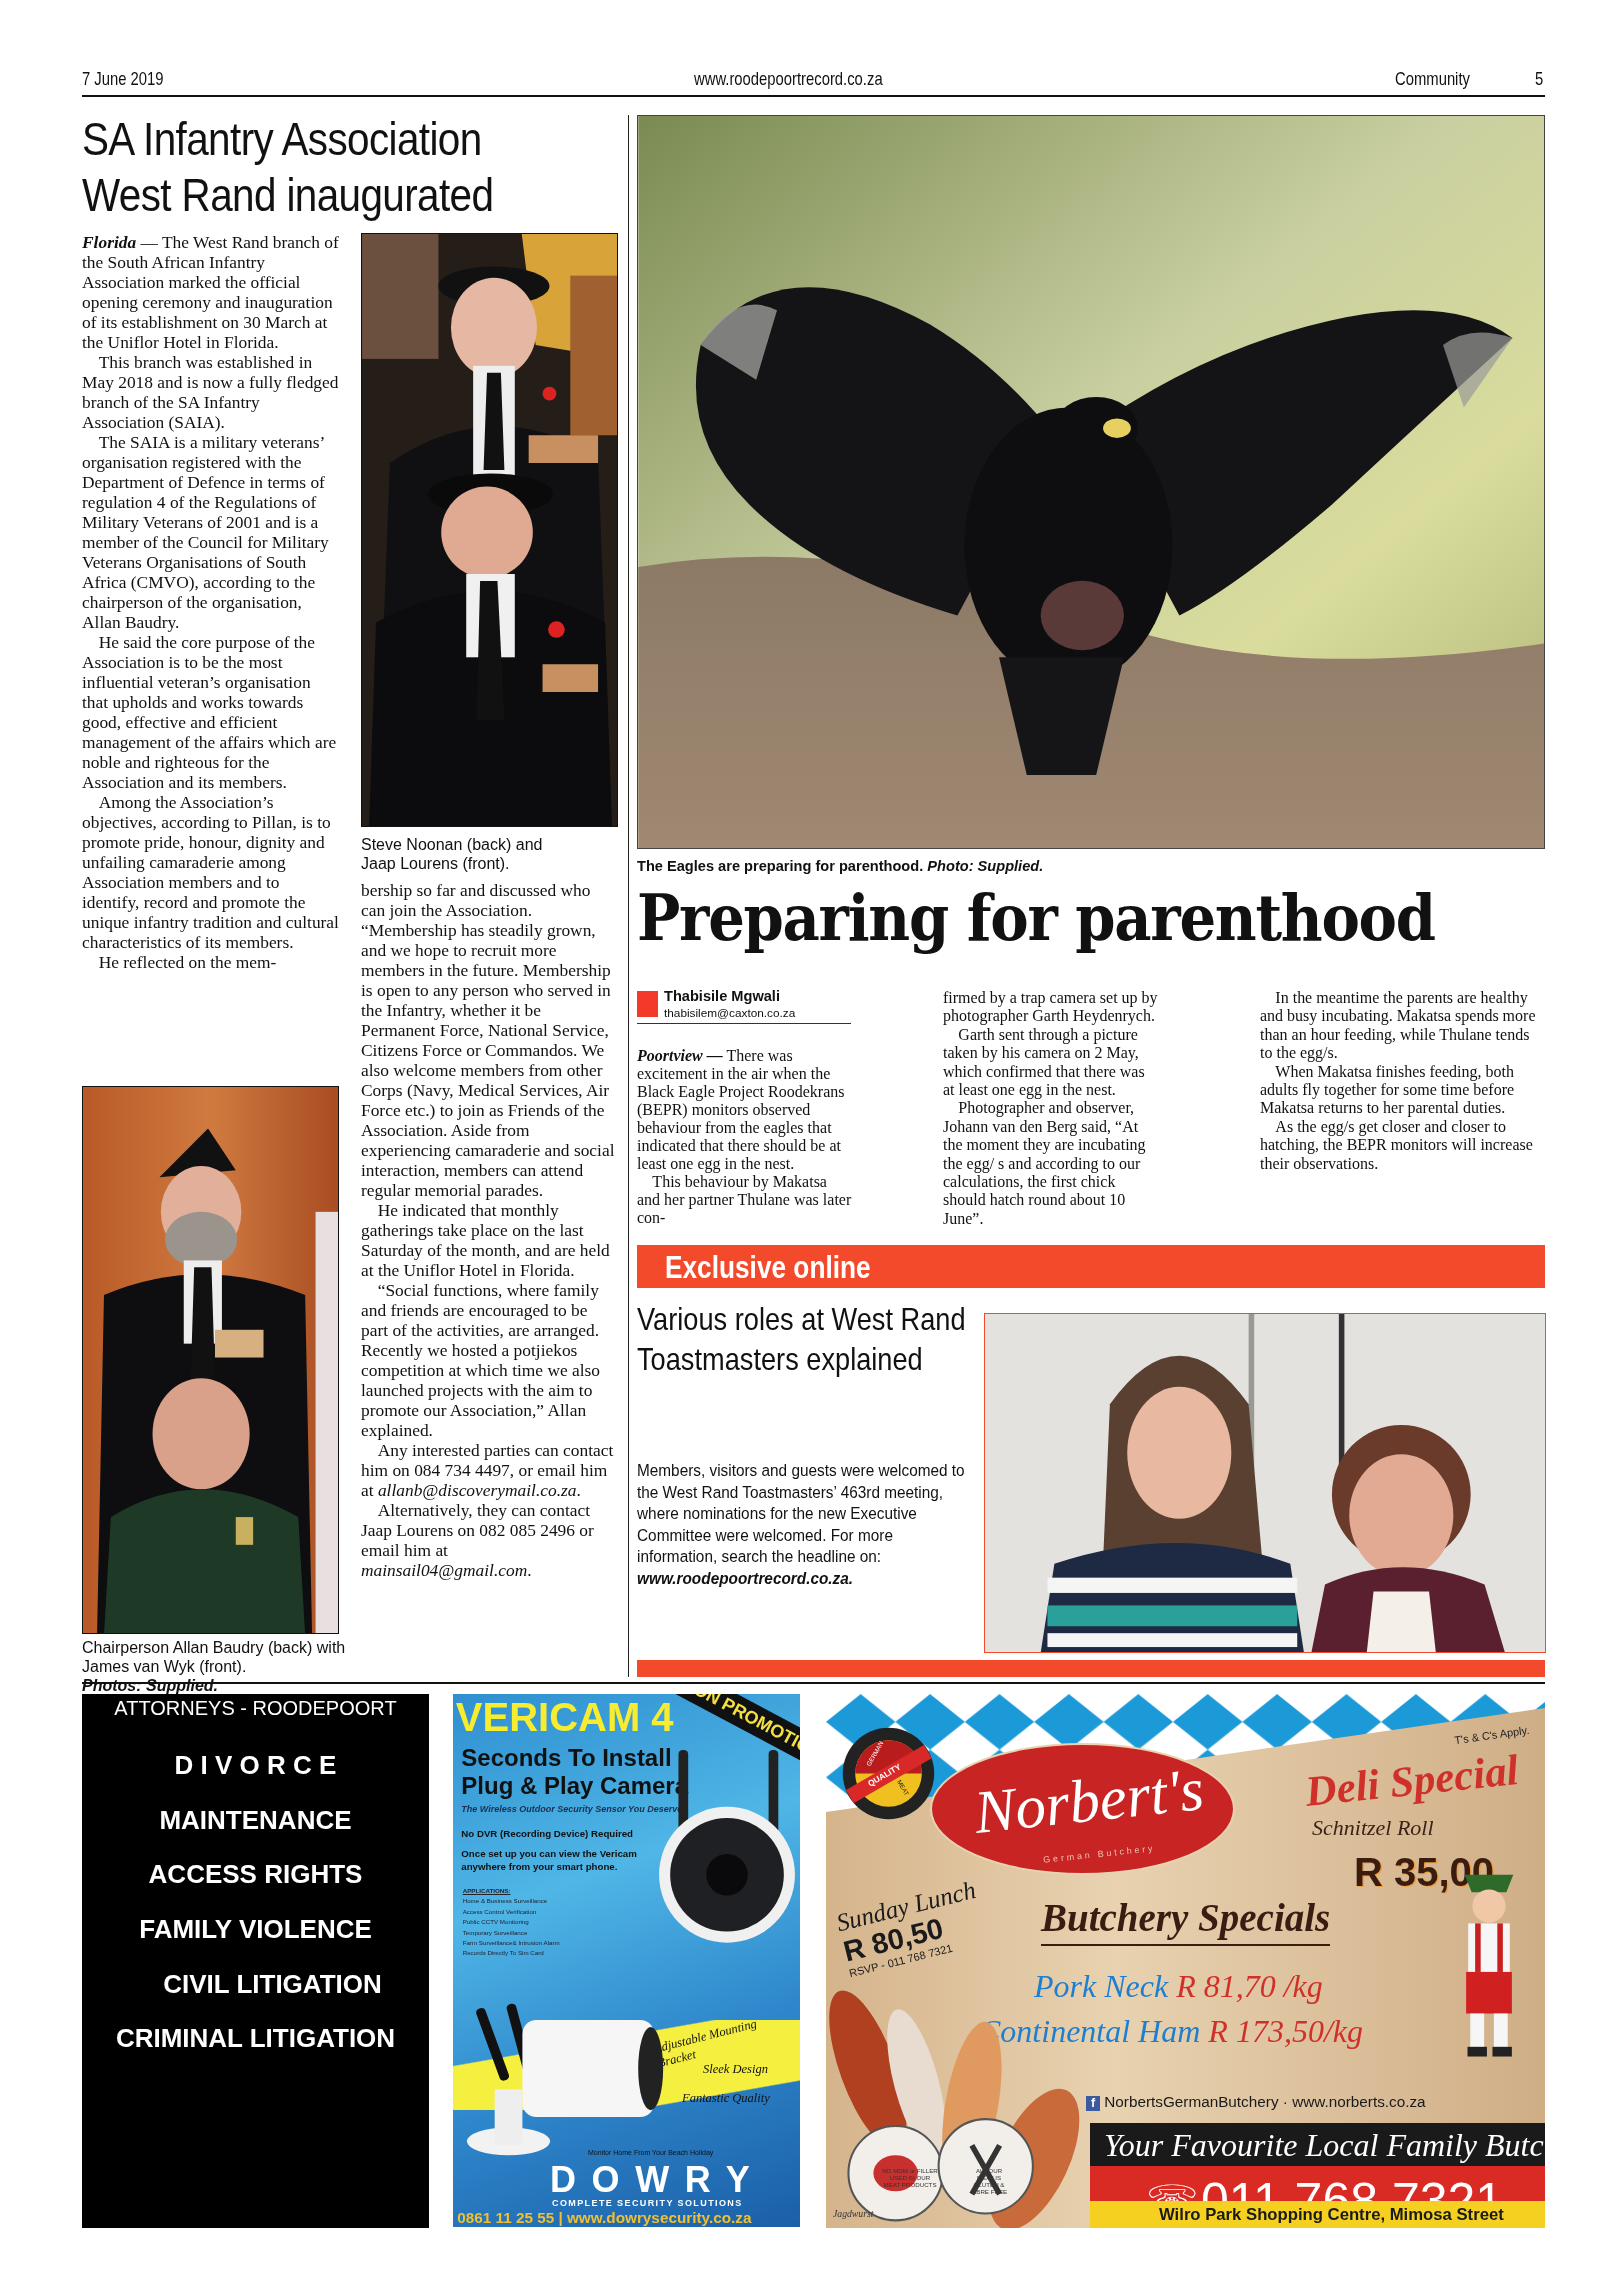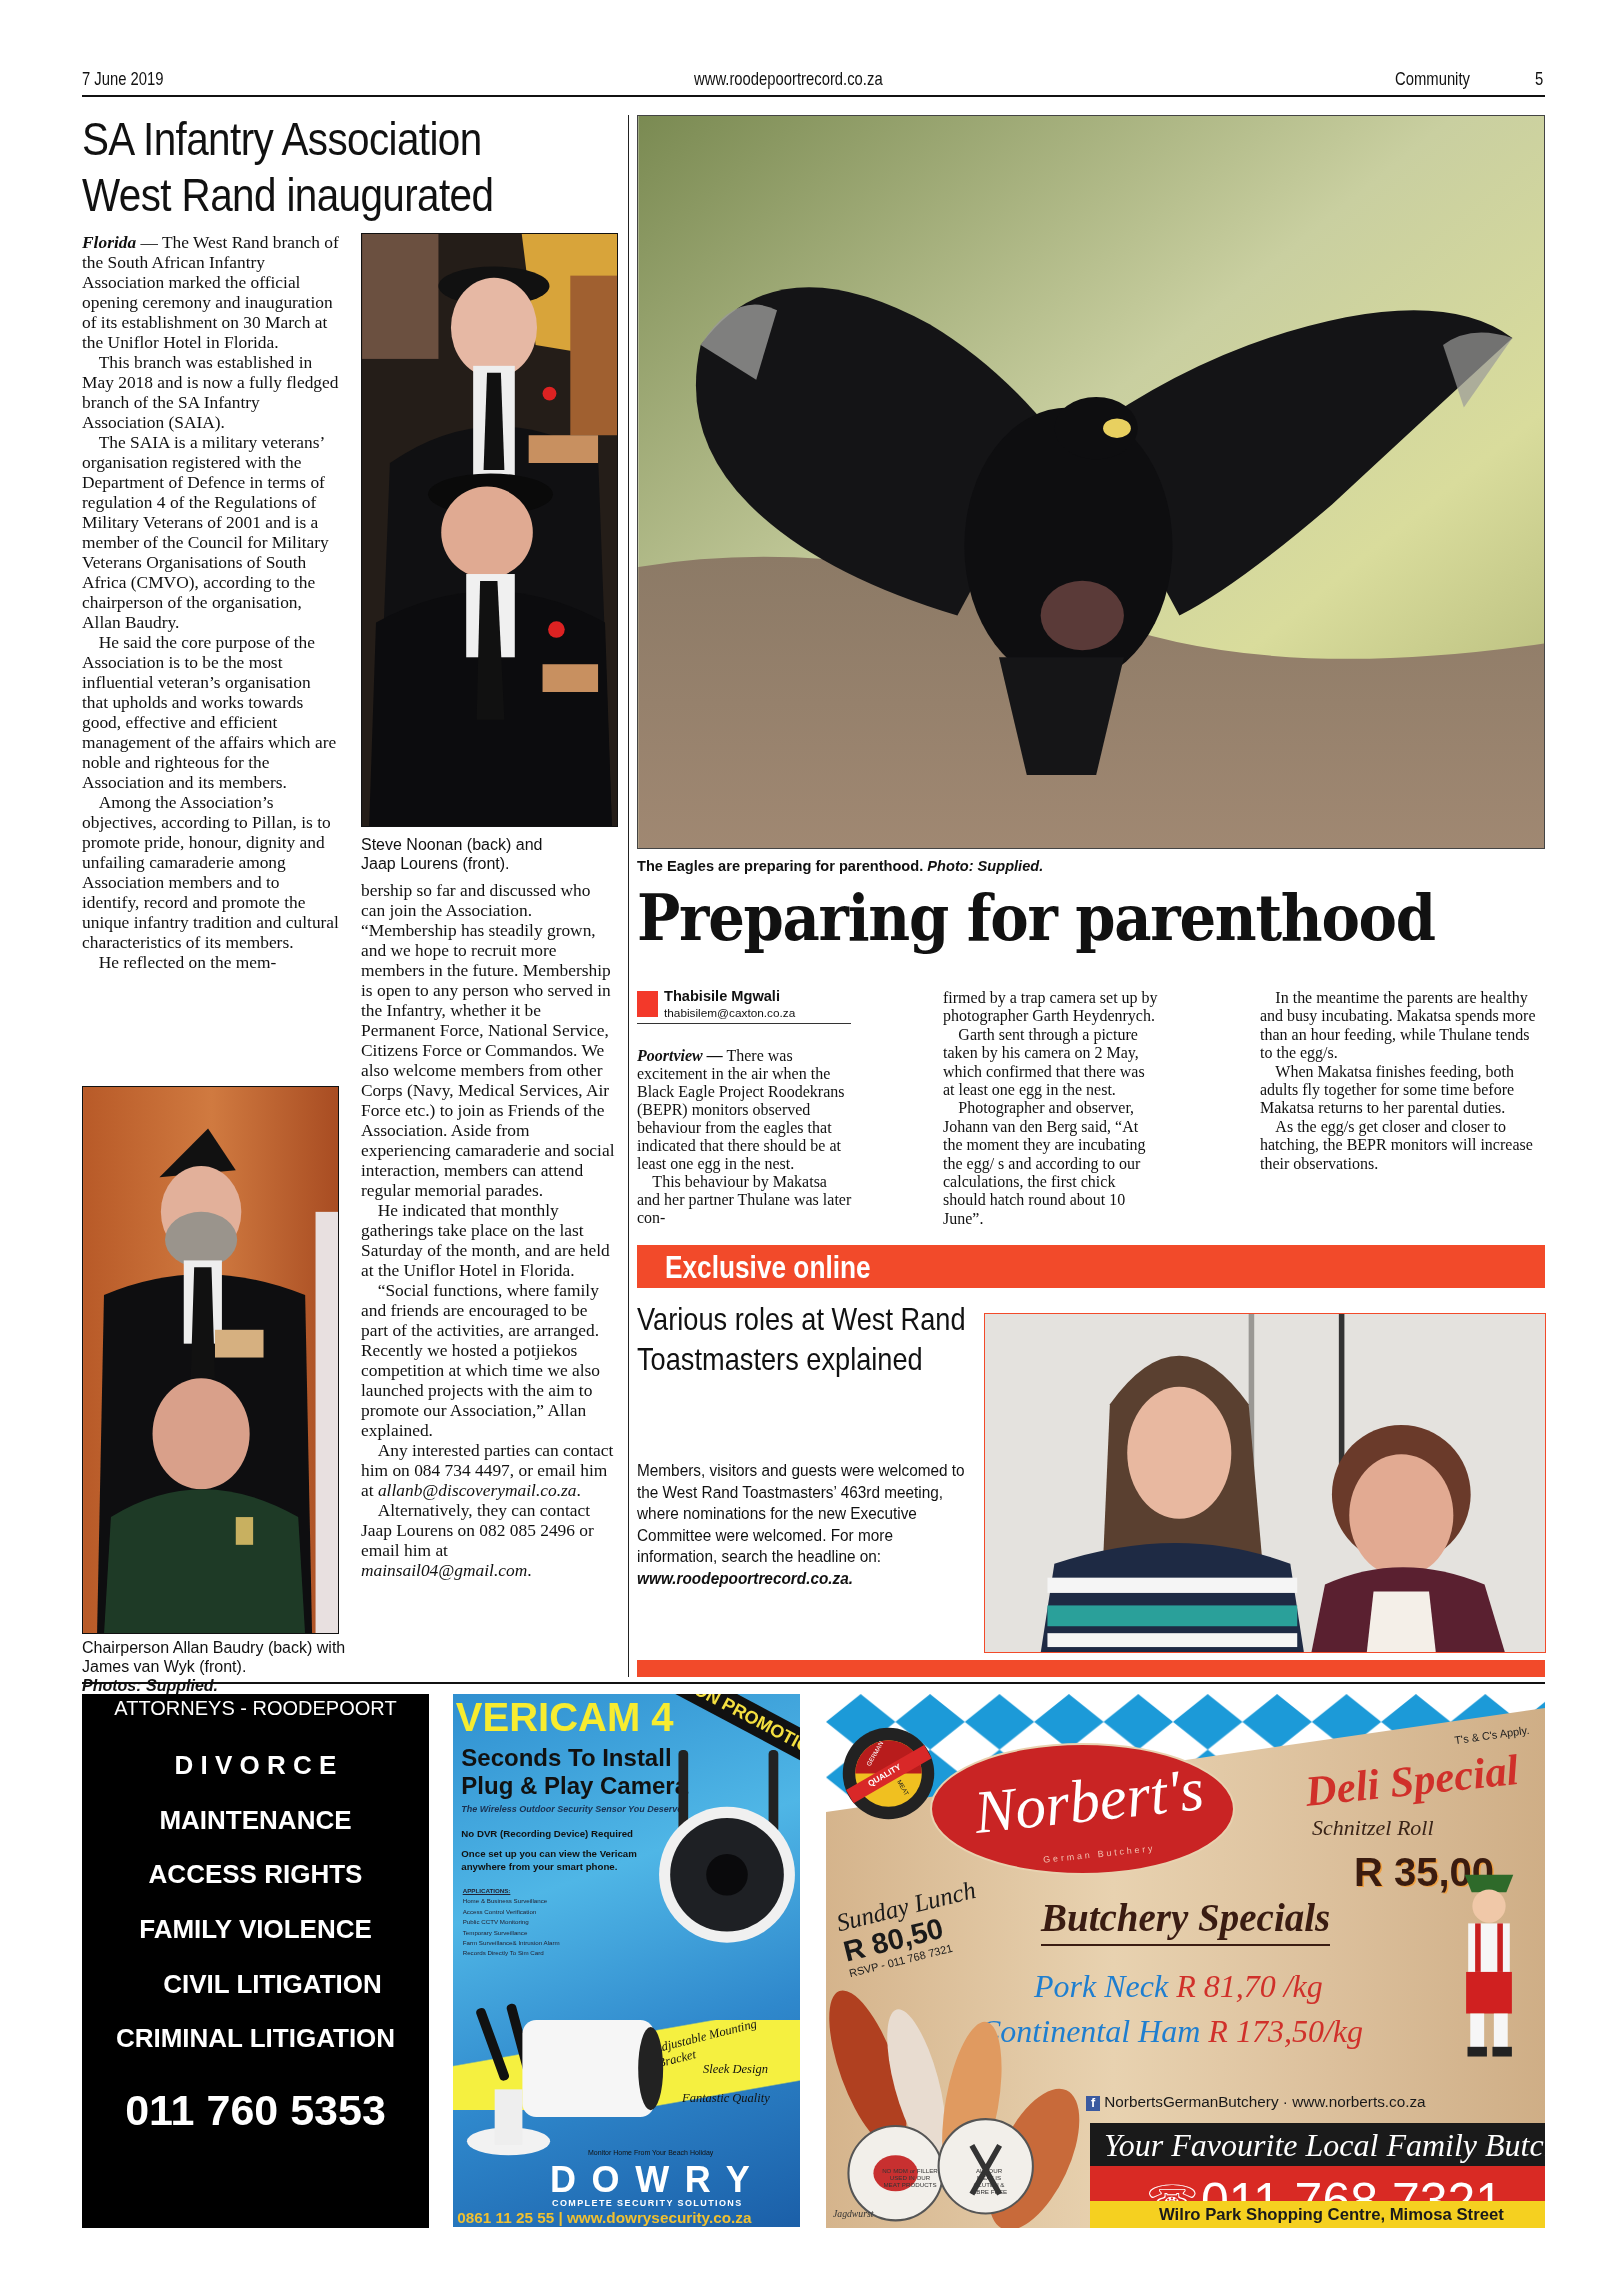--- a/index.html
+++ b/index.html
@@ -218,21 +218,20 @@
 <div class="abs" style="left:82px; top:1682px; width:1463px; height:2.1px; background:#111;"></div>
 
 <div class="abs scholtz" style="left:82px; top:1694px; width:347px; height:534px;">
   <div style="font-weight:normal; font-size:20px; margin-top:2.8px;">ATTORNEYS - ROODEPOORT</div>
   <div style="font-size:26px; margin-top:30.5px;">D I V O R C E</div>
   <div style="font-size:26px; margin-top:23.6px;">MAINTENANCE</div>
   <div style="font-size:26px; margin-top:23.6px;">ACCESS RIGHTS</div>
   <div style="font-size:26px; margin-top:23.6px;">FAMILY VIOLENCE</div>
   <div style="font-size:26px; margin-top:23.6px;padding-left:34px;">CIVIL LITIGATION</div>
   <div style="font-size:26px; margin-top:23.6px;">CRIMINAL LITIGATION</div>
-  <div style="font-size:43px; margin-top:32px;">011 760 5353</div>
 </div>
 
 <div class="abs vericam" style="left:453px; top:1694px; width:347px; height:533px;">
 
   <div class="abs sans" style="left:201px; top:12.5px; width:208px; height:29px; background:#111; color:#f4e040; font-weight:bold; font-size:18px; text-align:center; line-height:29px; transform:rotate(28deg);">ON PROMOTION</div>
   <div class="abs sans" style="left:2.8px; top:1.4px; font-size:40px; font-weight:bold; color:#f7ec30;">VERICAM 4</div>
   <div class="abs sans" style="left:8.3px; top:50px; font-size:24px; color:#111; font-weight:bold; line-height:28px;">
     <div>Seconds To Install</div>
     <div>Plug &amp; Play Camera</div>
   </div>

